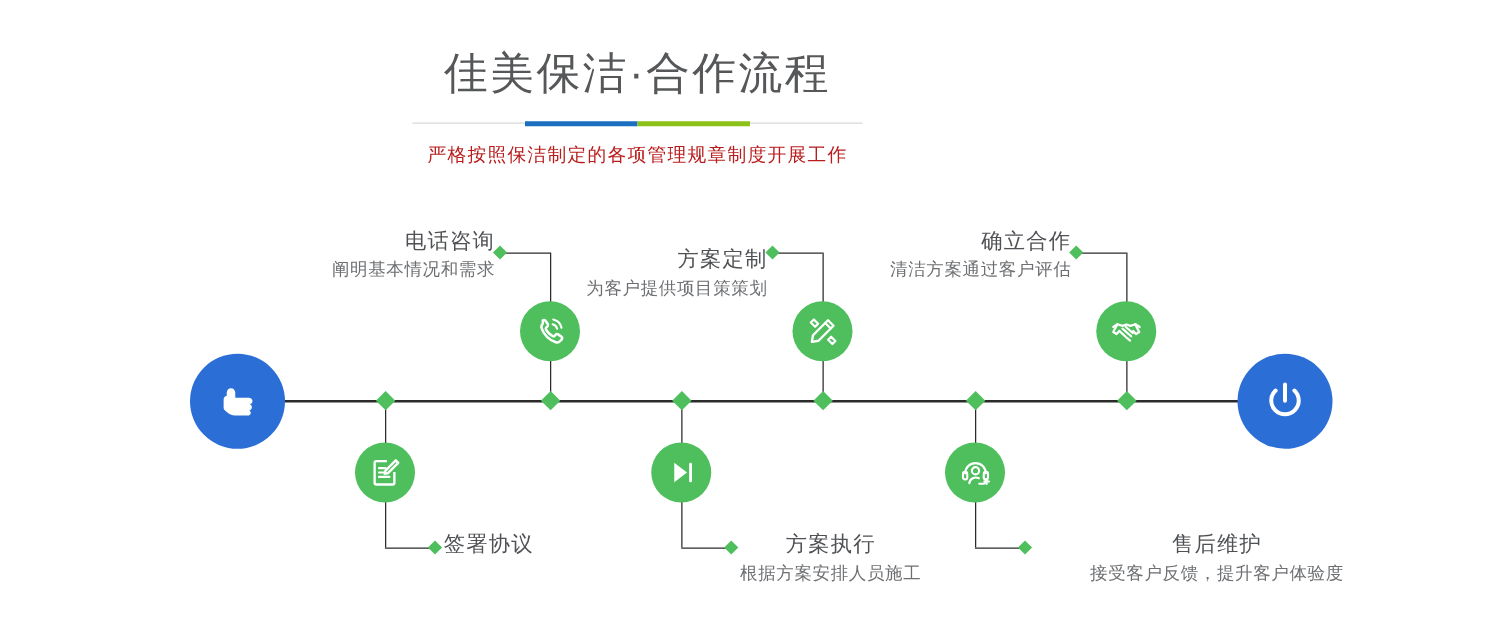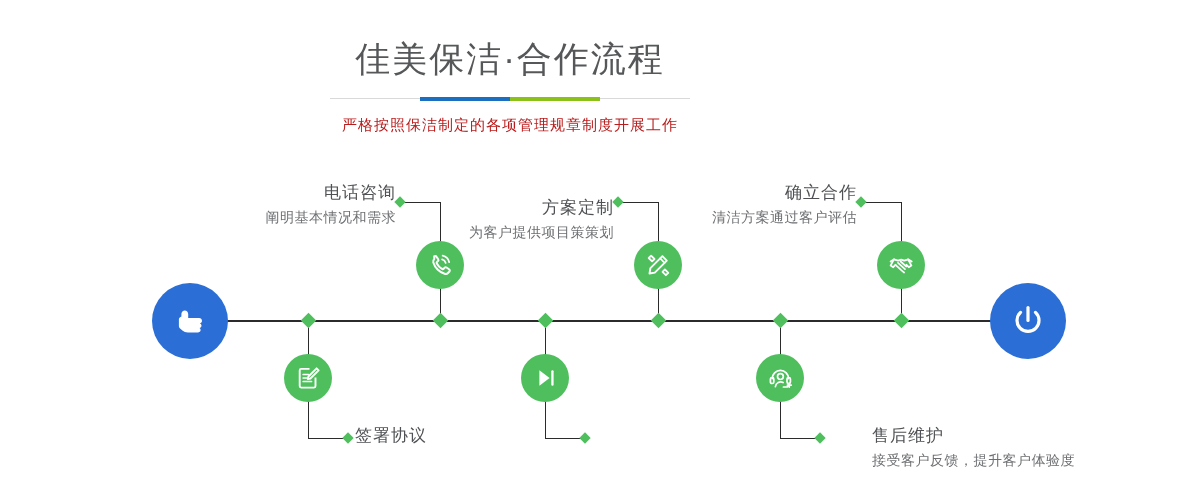--- a/index.html
+++ b/index.html
@@ -69,24 +69,24 @@
   
   .vline{position:absolute;width:1px;background:#2b2b2b;z-index:1;}
   .hline{position:absolute;height:1px;background:#2b2b2b;z-index:1;}
 
   
   .lbl{position:absolute;z-index:5;white-space:nowrap;}
   .lbl .t{
     font-size:17px;line-height:22px;color:#4f5154;letter-spacing:1px;
   }
   .lbl .d{
-    font-size:14px;line-height:20px;color:#6d6f72;letter-spacing:0.5px;margin-top:3px;
+    font-size:14px;line-height:20px;color:#6d6f72;letter-spacing:0.5px;margin-top:3px;font-family:Liberation Serif, serif;
   }
   .lbl.top{text-align:right;}
-  .lbl.bottom{text-align:left;}
+  .lbl.bottom{text-align:center;}
 </style>
 </head>
 <body>
 
 <div class="page">
 
   <div class="header">
     <h1 class="title">佳美保洁·合作流程</h1>
     <div class="divider-wrap">
       <div class="divider-line"></div>
@@ -180,20 +180,24 @@
     <div class="vline" style="left:545px;top:171px;height:117px;"></div>
     <div class="hline" style="left:545px;top:288px;width:40px;"></div>
     <div class="bullet" style="left:581px;top:284px;"></div>
     <div class="node-icon" style="left:521px;top:204px;">
       <span>
         <svg width="28" height="28" viewBox="0 0 28 28">
           <path fill="#ffffff" d="M8.4 6.2l10.2 7.8-10.2 7.8z"></path>
           <rect x="20.3" y="6.2" width="2.3" height="15.6" rx="1.1" fill="#ffffff"></rect>
         </svg>
       </span>
+    </div>
+    <div class="lbl bottom" style="left:592px;top:275px;">
+      <div class="t">方案执行</div>
+      <div class="d">根据方案安排人员施工</div>
     </div>
 
     <div class="vline" style="left:901px;top:52px;height:119px;"></div>
     <div class="hline" style="left:861px;top:52px;width:40px;"></div>
     <div class="bullet" style="left:857px;top:48px;"></div>
     <div class="node-icon" style="left:877px;top:91px;">
       <span>
         <svg width="28" height="28" viewBox="0 0 28 28">
           <path fill="none" stroke="#ffffff" stroke-width="1.8" stroke-linecap="round" stroke-linejoin="round" d="M3.6 10.6l3.3-2.2 4.2 1.3 3.1-1.1 3.1 1.1 4.1-1.3 3.3 2.2"></path>
           <path fill="none" stroke="#ffffff" stroke-width="1.8" stroke-linecap="round" stroke-linejoin="round" d="M6.9 8.4l-3.3 6.2 2.6 1.6 2.3-2.4"></path>

